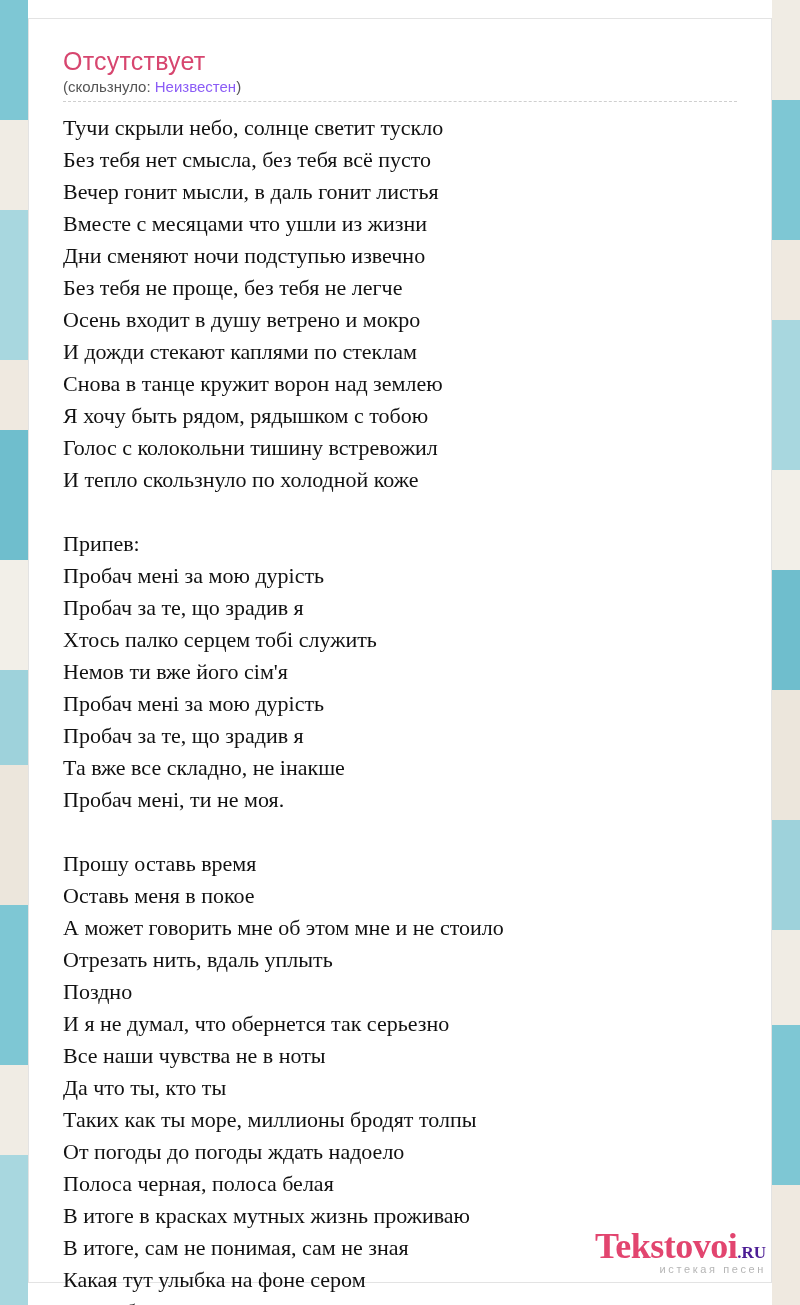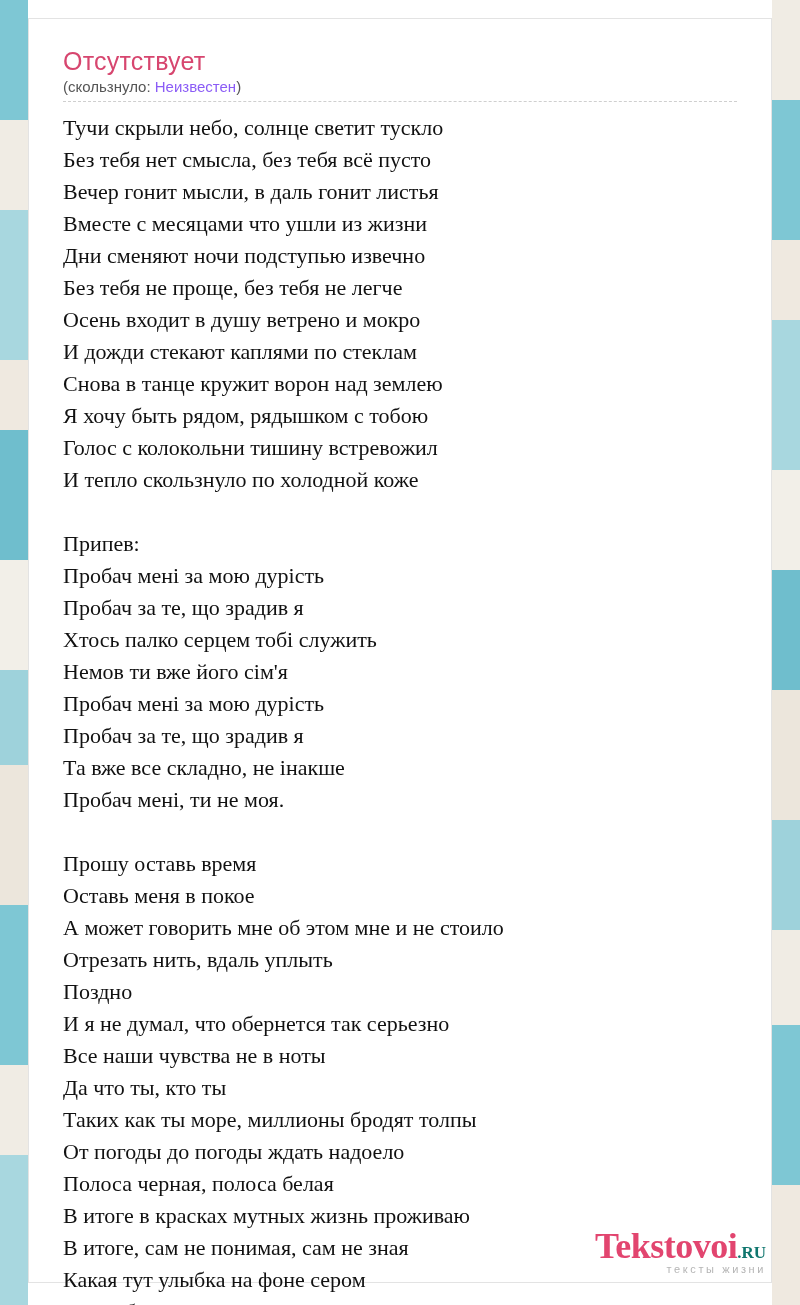--- a/index.html
+++ b/index.html
@@ -92,21 +92,21 @@
   }
   .logo-main {
     font-size: 36px;
     font-weight: bold;
     color: #e2456f;
     letter-spacing: -0.5px;
     font-family: "Liberation Serif", serif;
   }
   .logo-tld {
     font-size: 17px;
-    color: #0f766e;
+    color: #4c1d95;
     font-weight: bold;
     font-family: "Liberation Serif", serif;
   }
   .logo-sub {
     font-size: 11px;
     color: #b5b5b5;
     letter-spacing: 2.6px;
     margin-top: -4px;
     font-family: "Liberation Sans", sans-serif;
   }
@@ -199,14 +199,14 @@
 Знаю, буду рядом я с тобою после.
 
 Припев.</div>
 
 </div>
 
 <div class="logo">
   <div>
     <span class="logo-main">Tekstovoi</span><span class="logo-tld">.RU</span>
   </div>
-  <div class="logo-sub">тексты жизни</div>
+  <div class="logo-sub">истекая песен</div>
 </div>
 
 </body></html>

